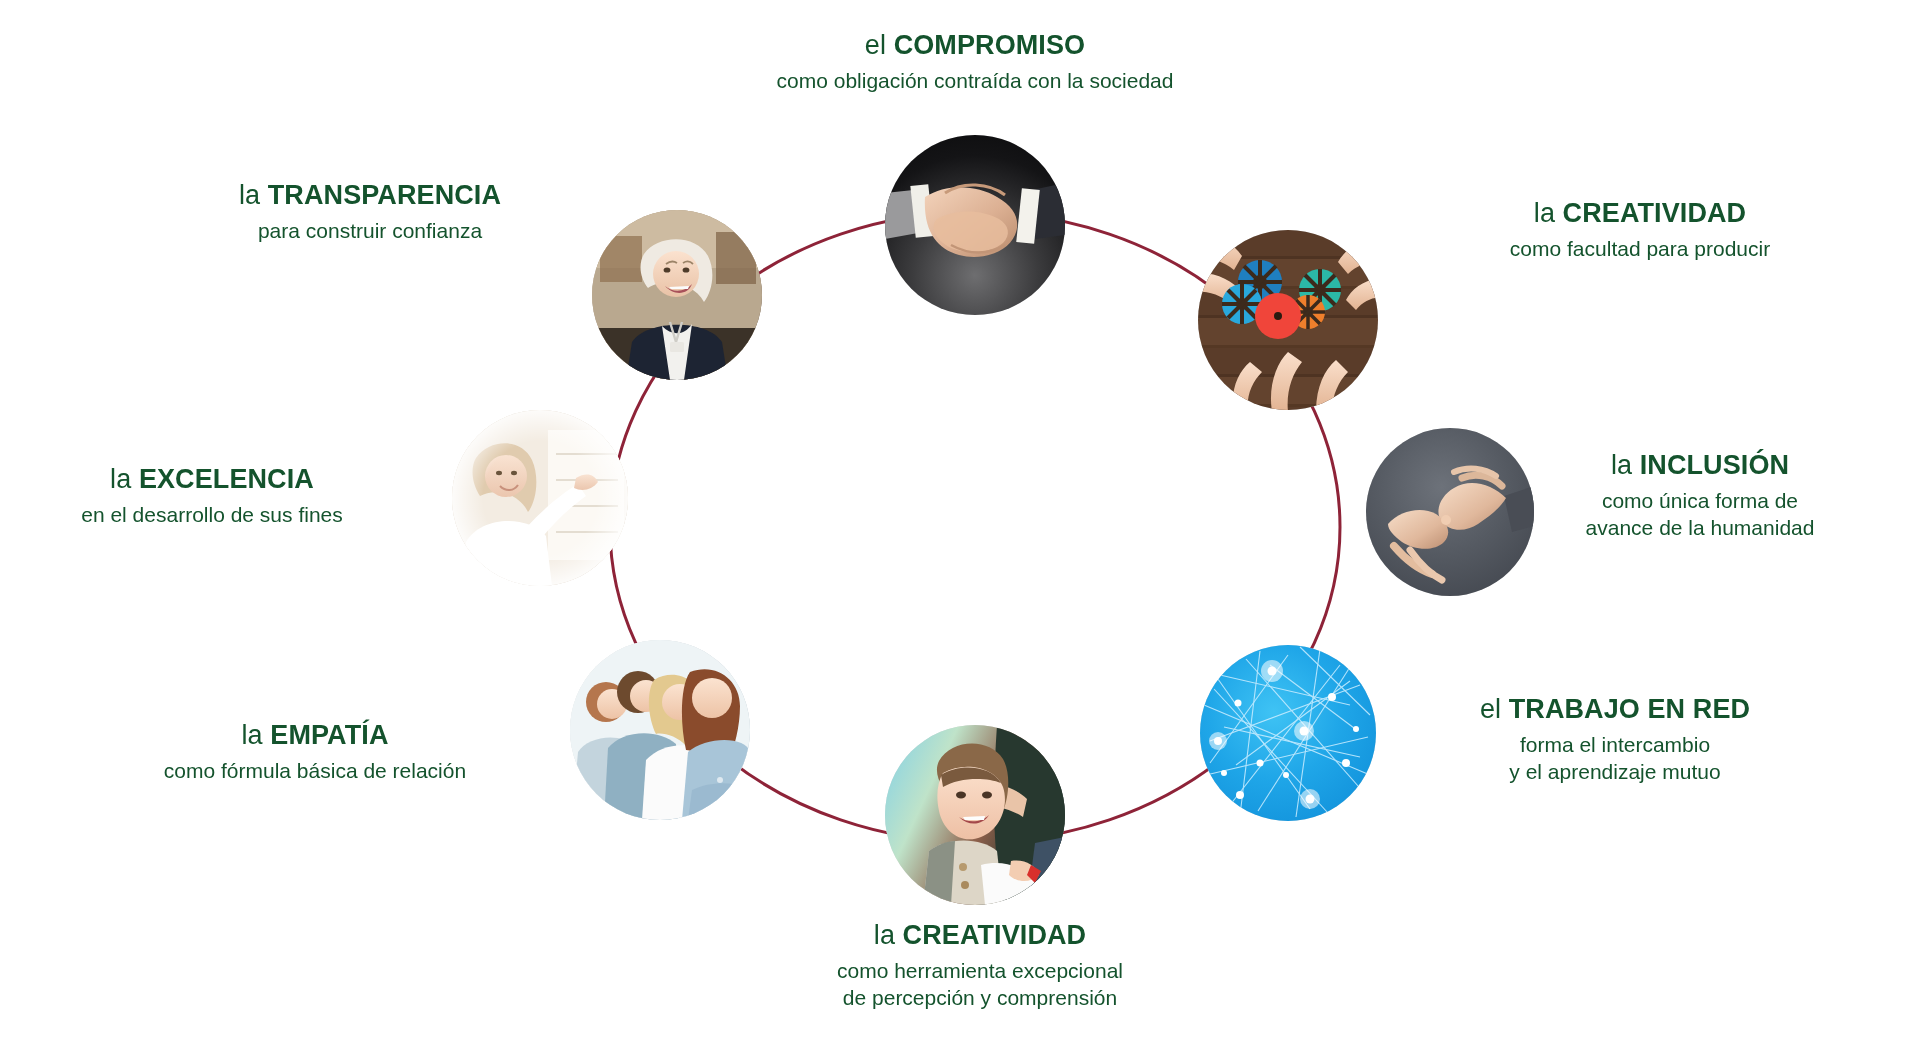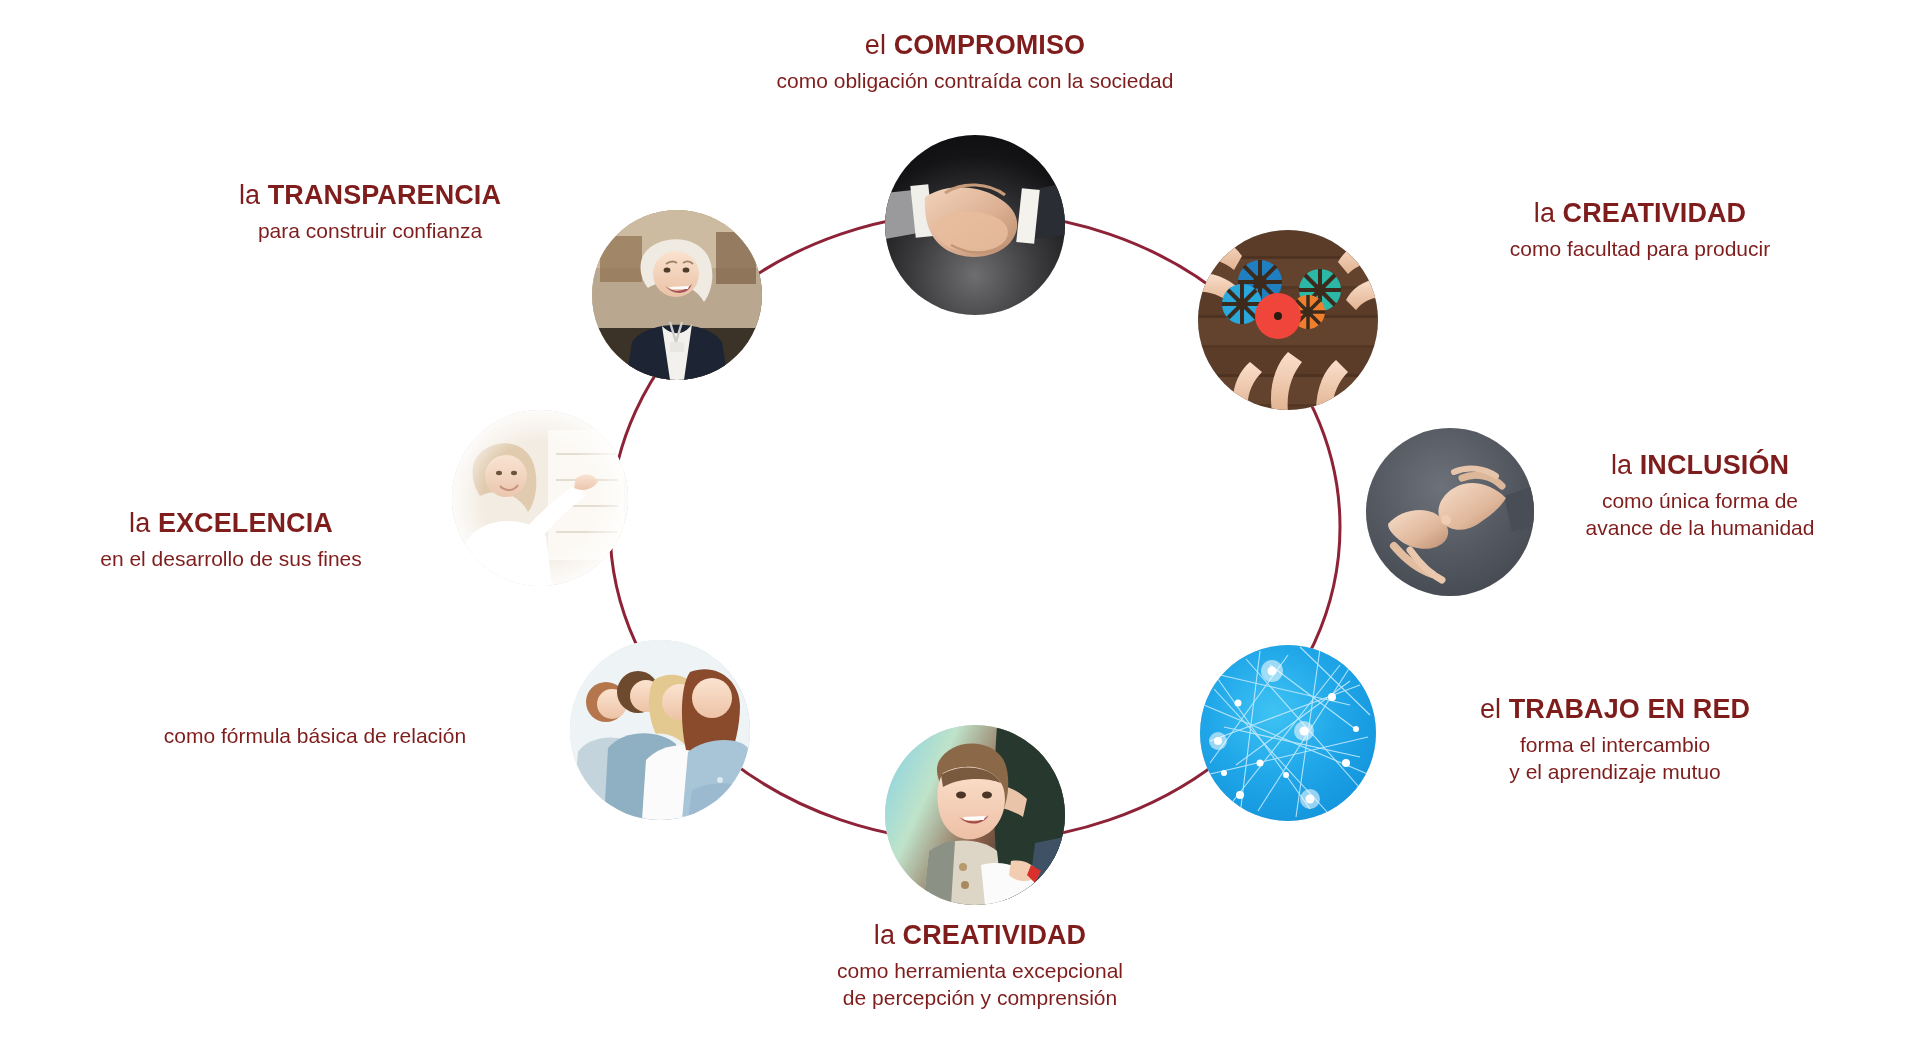--- a/index.html
+++ b/index.html
@@ -18,21 +18,21 @@
   
   .node{
     position:absolute;
     border-radius:50%;
     overflow:hidden;
     background:#d8d8d8;
   }
   .node .art{position:absolute;left:0;top:0;width:100%;height:100%;}
 
   
-  .cap{position:absolute;color:#7f1d1d;line-height:1.30;}
+  .cap{position:absolute;color:#14532d;line-height:1.30;}
   .cap .t{font-size:27px;font-weight:400;letter-spacing:.1px;white-space:nowrap;}
   .cap .t b{font-weight:700;}
   .cap .s{font-size:21px;font-weight:400;margin-top:4px;white-space:nowrap;}
   .cap .s div{white-space:nowrap;}
   .al-c{text-align:center;}
 
   
 
   
   .art-handshake{background:
@@ -358,20 +358,23 @@
         <path d="M120 32 C146 22 170 40 170 66 C170 96 158 128 148 142
                  C140 120 124 110 116 110 C110 84 110 46 120 32 Z" fill="#8a4b2c"></path>
         <circle cx="142" cy="58" r="20" fill="url(#skin6)"></circle>
         <path d="M118 112 C136 96 176 96 180 112 L180 180 L112 180 Z" fill="#a8c5d8"></path>
         <path d="M122 150 C142 140 170 142 180 150 L180 180 L118 180 Z" fill="#9bbad0"></path>
         <circle cx="150" cy="140" r="3" fill="#dfe9f0"></circle>
       </svg>
     </div>
   </div>
   <div class="cap al-c" style="left:60px;top:718px;width:510px;">
+    <div class="t">
+      <span>la </span><b>EMPATÍA</b>
+    </div>
     <div class="s">
       <div>como fórmula básica de relación</div>
     </div>
   </div>
 
   <div class="node" style="left:452px;top:410px;width:176px;height:176px;">
     <div class="art art-excellence">
       <svg viewBox="0 0 176 176" width="176" height="176">
         <defs>
           <linearGradient id="skin7" x1="0" y1="0" x2="0" y2="1">
@@ -401,21 +404,21 @@
         <path d="M48 76 C54 82 62 81 66 75" stroke="#c8917c" stroke-width="2" fill="none"></path>
 
         <path d="M14 132 C28 106 76 104 94 126 L100 176 L6 176 Z" fill="#ffffff"></path>
 
         <path d="M74 118 C92 98 112 82 126 74 L134 86 C120 96 102 112 88 130 Z" fill="#ffffff"></path>
         <path d="M124 68 C134 62 142 64 146 72 C140 80 130 82 122 78 Z" fill="url(#skin7)"></path>
         <rect width="176" height="176" fill="url(#fade7)"></rect>
       </svg>
     </div>
   </div>
-  <div class="cap al-c" style="left:21px;top:462px;width:420px;margin-top:44px;">
+  <div class="cap al-c" style="left:2px;top:462px;width:420px;">
     <div class="t">
       <span>la </span><b>EXCELENCIA</b>
     </div>
     <div class="s">
       <div>en el desarrollo de sus fines</div>
     </div>
   </div>
 
   <div class="node" style="left:592px;top:210px;width:170px;height:170px;">
     <div class="art art-transparency">

